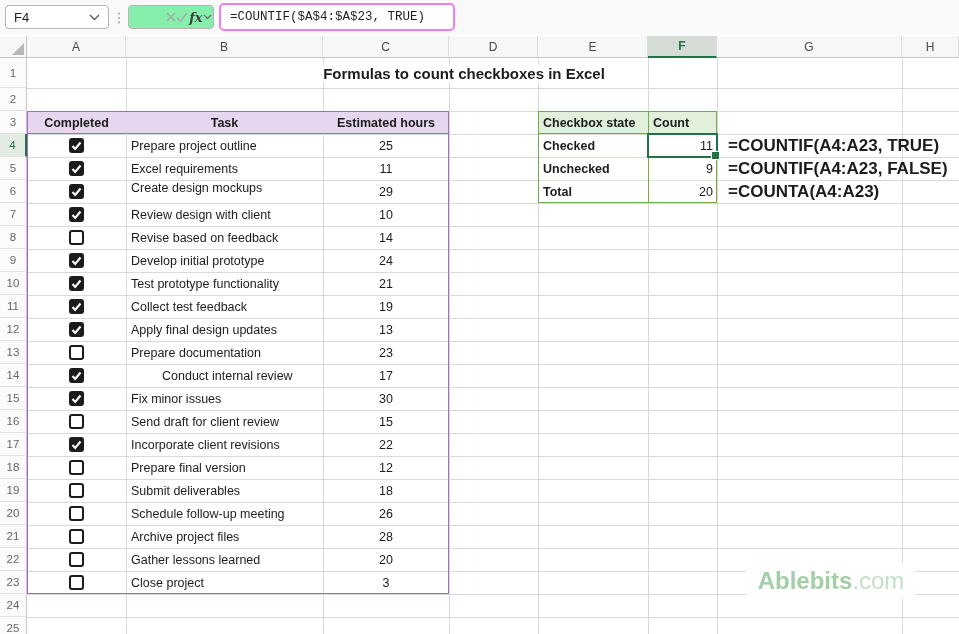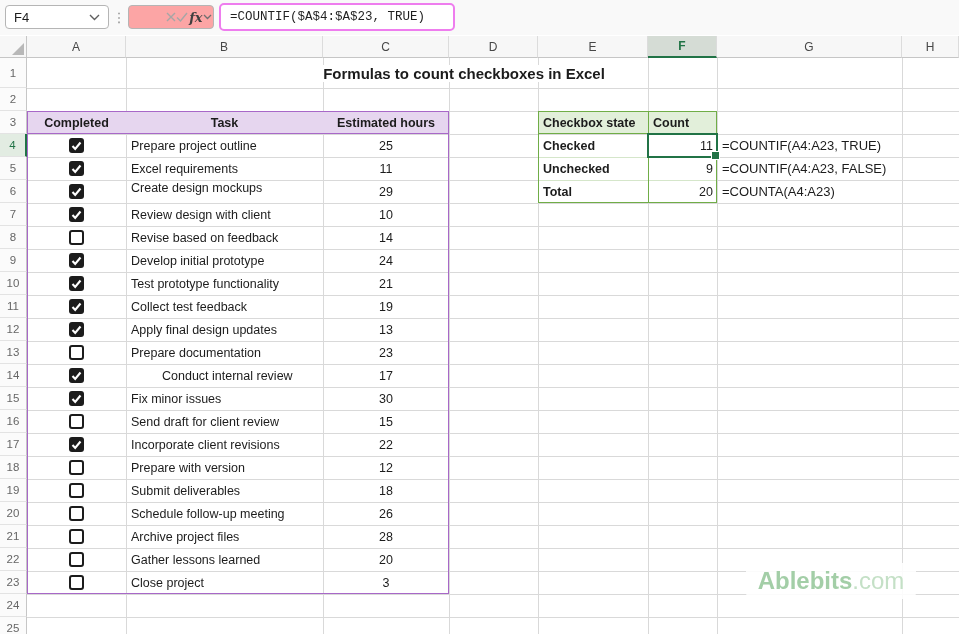--- a/index.html
+++ b/index.html
@@ -18,21 +18,21 @@
   html,body{margin:0;padding:0;background:#fff;}
   #app{position:relative;width:959px;height:634px;overflow:hidden;background:#fff;
        font-family:"Liberation Sans",sans-serif;color:var(--ink);}
   
   #topbar{position:absolute;left:0;top:0;width:959px;height:35px;background:#f9f9f9;}
   #namebox{position:absolute;left:5px;top:5px;width:104px;height:24px;background:#fff;
            border:1px solid #b5b5b5;border-radius:4px;display:flex;align-items:center;
            justify-content:space-between;padding:0 8px;box-sizing:border-box;font-size:13px;}
   #dots{position:absolute;left:113px;top:5px;width:12px;height:24px;display:flex;
         align-items:center;justify-content:center;color:#8a8a8a;font-size:13px;}
-  #fxgroup{position:absolute;left:128px;top:5px;width:86px;height:24px;background:#fca5a5;
+  #fxgroup{position:absolute;left:128px;top:5px;width:86px;height:24px;background:#86efac;
            border:1px solid #b5b5b5;border-radius:4px;display:flex;align-items:center;
            justify-content:space-evenly;box-sizing:border-box;padding-left:36px;}
   #fxlabel{font-family:"DejaVu Serif",serif;font-style:italic;font-weight:bold;
            font-size:13px;color:#3f3f3f;}
   #formulabox{position:absolute;left:219px;top:3px;width:236px;height:28px;background:#fff;
            border:2px solid var(--pink);border-radius:5px;display:flex;align-items:center;
            box-sizing:border-box;padding-left:9px;font-family:"Liberation Mono",monospace;
            font-size:12.5px;color:#1f1f1f;white-space:nowrap;overflow:hidden;}
   
   #corner{position:absolute;left:0;top:36px;width:27px;height:22px;background:var(--hdr-bg);
@@ -77,21 +77,21 @@
   #cntoutline{position:absolute;left:538px;top:111px;width:179px;height:92px;
             border:1px solid var(--green-border);box-sizing:border-box;pointer-events:none;}
   #cntdivider{position:absolute;left:648px;top:111px;width:1px;height:92px;
             background:var(--green-border);pointer-events:none;}
   .cell-e{position:absolute;left:538px;width:110px;display:flex;align-items:center;
           padding-left:5px;box-sizing:border-box;font-size:12.5px;font-weight:bold;}
   .cell-f{position:absolute;left:648px;width:69px;display:flex;align-items:center;
           justify-content:flex-end;padding-right:4px;box-sizing:border-box;font-size:12.5px;}
   .cell-f.hdr{justify-content:flex-start;padding-left:5px;font-weight:bold;}
   .cell-g{position:absolute;left:717px;width:185px;display:flex;align-items:center;
-          padding-left:5px;box-sizing:border-box;font-size:13px;white-space:nowrap;}
+          padding-left:11px;box-sizing:border-box;font-size:17px;white-space:nowrap;font-weight:bold;}
   .grn-row-line{position:absolute;left:538px;width:179px;height:1px;
           background:var(--green-row-line);pointer-events:none;}
   #selbox{position:absolute;left:647px;top:133px;width:71px;height:25px;
           border:2px solid var(--sel-green);box-sizing:border-box;}
   #fillhandle{position:absolute;right:-4px;bottom:-4px;width:7px;height:7px;
           background:var(--sel-green);border:1px solid #fff;box-sizing:content-box;}
   
   #watermark{position:absolute;left:746px;top:563px;width:170px;height:36px;background:rgba(255,255,255,.88);
           border-radius:6px;display:flex;align-items:center;justify-content:center;
           font-size:24px;line-height:1;}
@@ -324,21 +324,21 @@
           <svg width="11" height="10" viewBox="0 0 11 10">
             <path d="M1.5 5 L4.2 8 L9.5 1.5" stroke="#fff" stroke-width="2.1" fill="none"></path>
           </svg>
         </div>
       </div>
       <div class="cell-b" style="top: 433px; height: 23px;">Incorporate client revisions</div>
       <div class="cell-c" style="top: 433px; height: 23px;">22</div>
       <div class="cell-a" style="top: 456px; height: 23px;">
         <div class="cb off"></div>
       </div>
-      <div class="cell-b" style="top: 456px; height: 23px;">Prepare with version</div>
+      <div class="cell-b" style="top: 456px; height: 23px;">Prepare final version</div>
       <div class="cell-c" style="top: 456px; height: 23px;">12</div>
       <div class="cell-a" style="top: 479px; height: 23px;">
         <div class="cb off"></div>
       </div>
       <div class="cell-b" style="top: 479px; height: 23px;">Submit deliverables</div>
       <div class="cell-c" style="top: 479px; height: 23px;">18</div>
       <div class="cell-a" style="top: 502px; height: 23px;">
         <div class="cb off"></div>
       </div>
       <div class="cell-b" style="top: 502px; height: 23px;">Schedule follow-up meeting</div>

